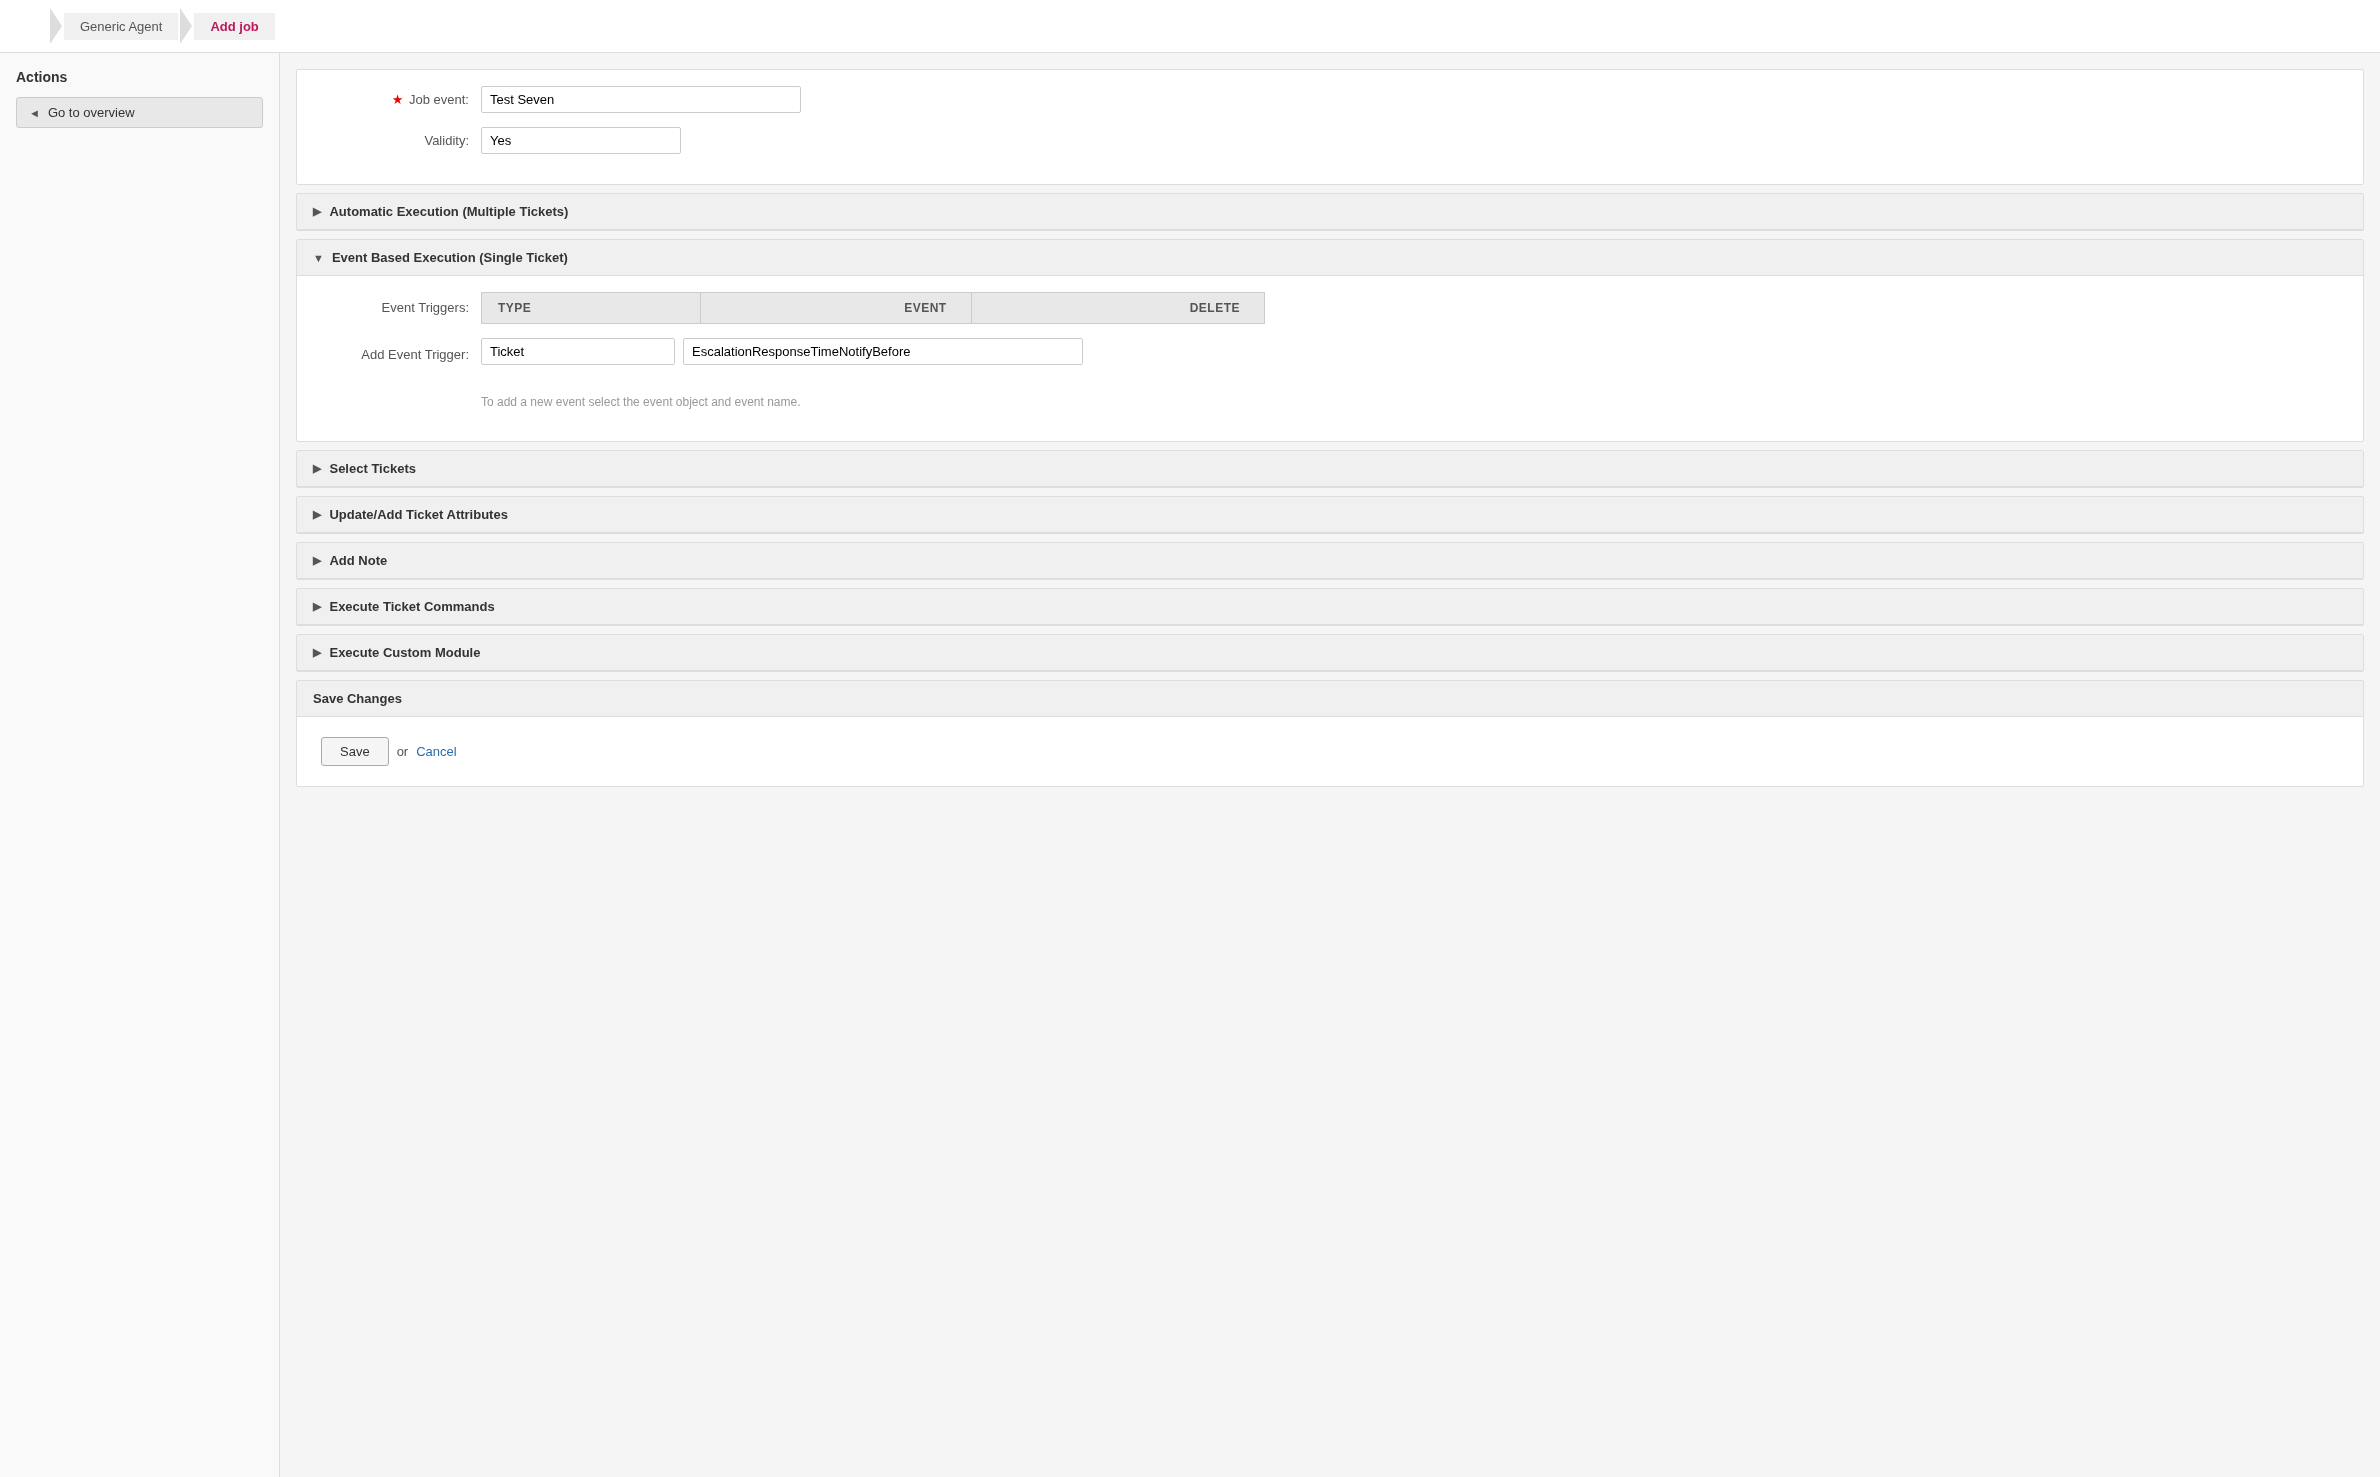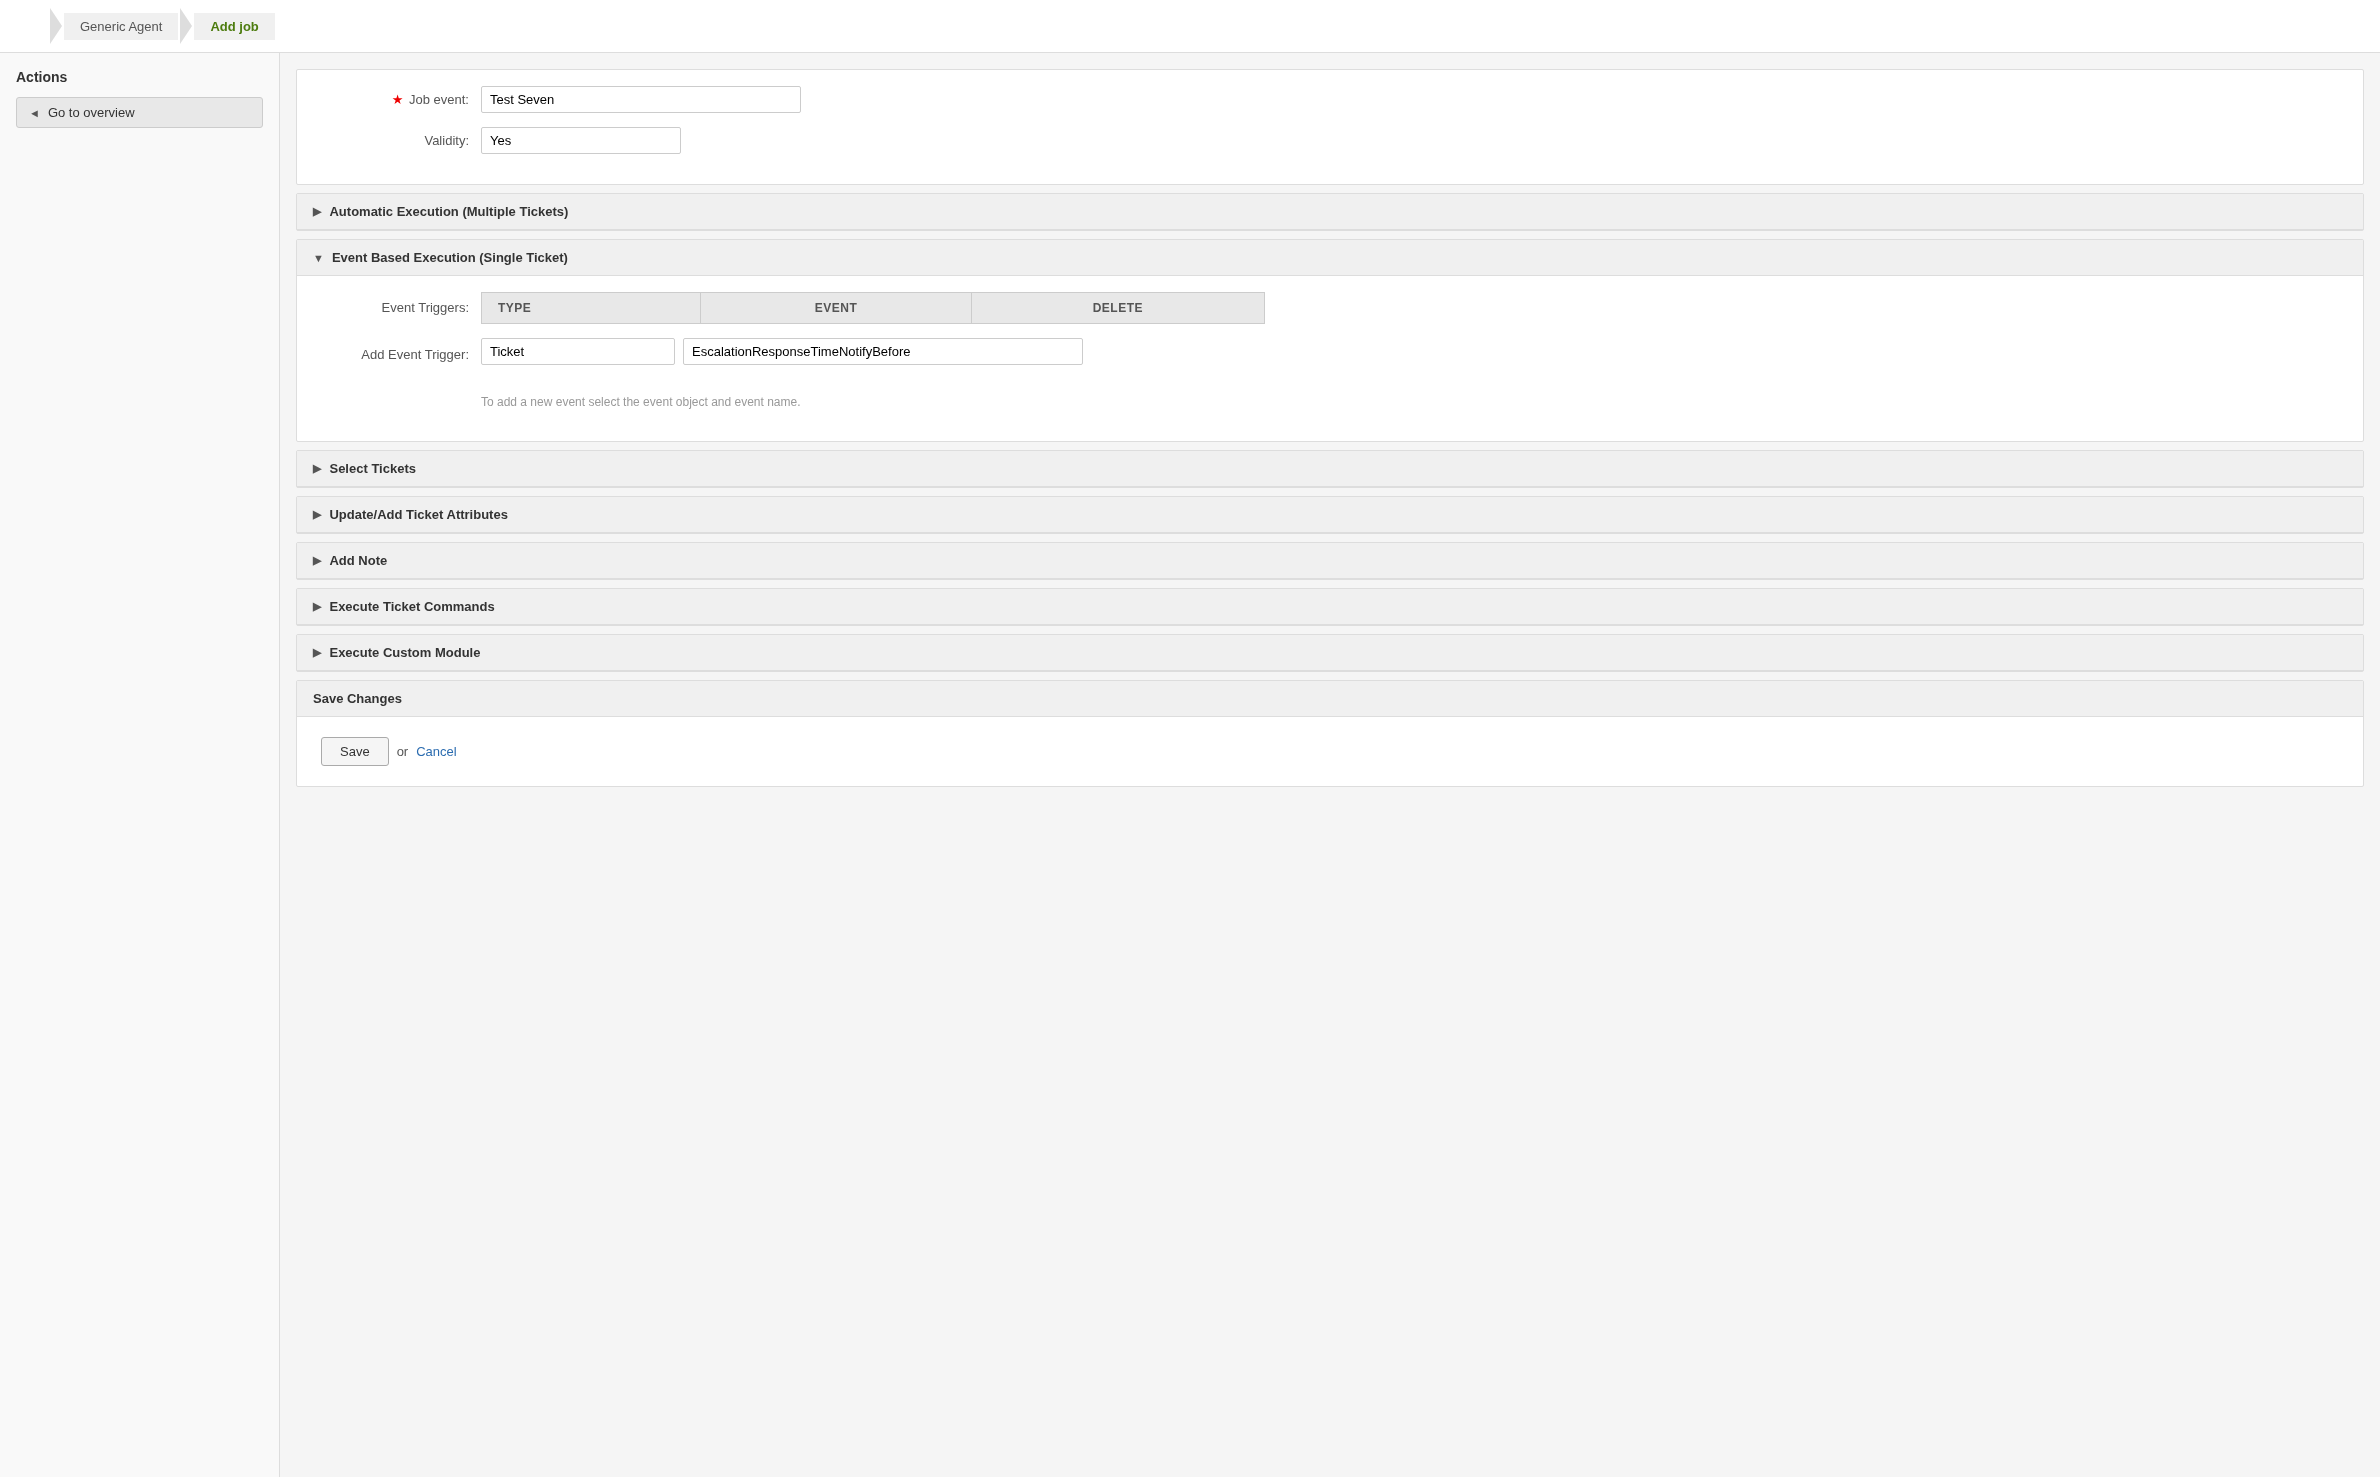--- a/index.html
+++ b/index.html
@@ -22,21 +22,21 @@
       border-bottom: 18px solid transparent;
       border-left: 12px solid #ddd;
       margin: 0 2px;
     }
     .breadcrumb-item {
       padding: 6px 16px;
       background: #f0f0f0;
       font-size: 13px;
       color: #555;
     }
-    .breadcrumb-item.active { font-weight: bold; color: #4d7c0f; }
+    .breadcrumb-item.active { font-weight: bold; color: #be185d; }
 
     
     .main-layout {
       display: flex;
       min-height: calc(100vh - 48px);
     }
 
     
     .sidebar {
       width: 280px;
@@ -134,21 +134,21 @@
       width: 784px;
     }
     .triggers-table th {
       background: #e8e8e8;
       border: 1px solid #ccc;
       padding: 8px 24px;
       font-size: 12px;
       font-weight: bold;
       color: #555;
       letter-spacing: 0.5px;
-      text-align: center;
+      text-align: right;
     }
     .triggers-table th:first-child { text-align: left; padding-left: 16px; }
 
     .hint-text {
       color: #999;
       font-size: 12px;
       line-height: 1.5;
       max-width: 600px;
       margin-top: 8px;
     }

